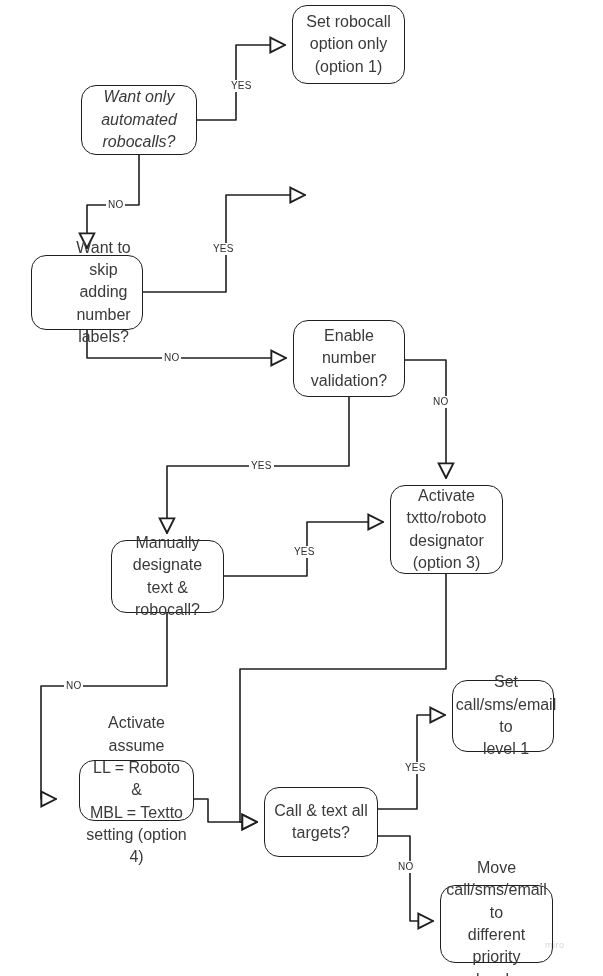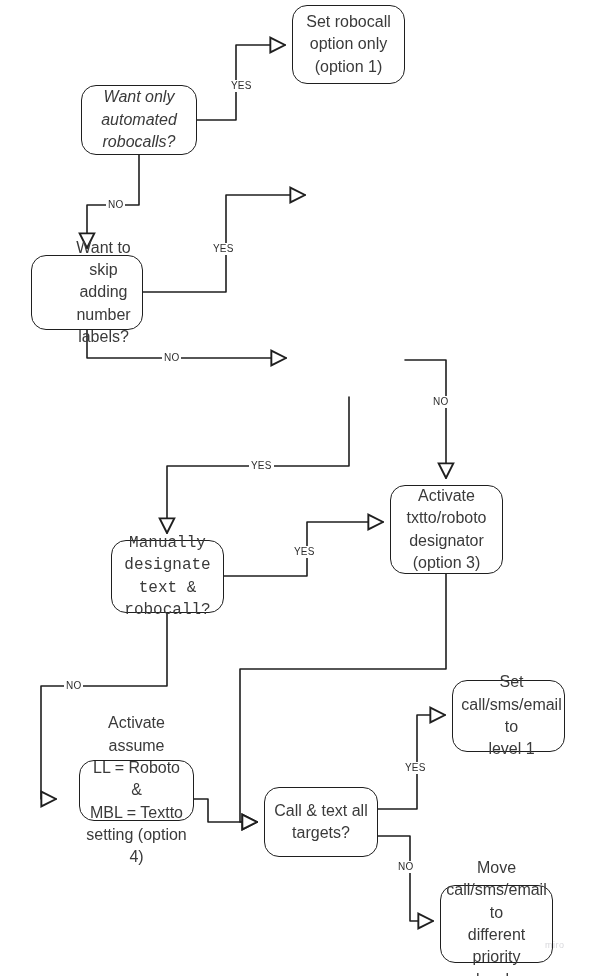--- a/index.html
+++ b/index.html
@@ -78,47 +78,51 @@
 (option 1)</span>
   </div>
 
 
   <div class="node" style="left:31px;top:255px;width:112px;height:75px;padding-left:39px;">
     <span>Want to skip
 adding number
 labels?</span>
   </div>
 
+  <div class="node" style="left:293px;top:320px;width:112px;height:77px;">
+    <span>Enable number
+validation?</span>
+  </div>
 
   <div class="node" style="left:390px;top:485px;width:113px;height:89px;">
     <span>Activate
 txtto/roboto
 designator
 (option 3)</span>
   </div>
 
-  <div class="node" style="left:111px;top:540px;width:113px;height:73px;font-family:Liberation Mono, monospace;">
+  <div class="node" style="left:111px;top:540px;width:113px;height:73px;">
     <span>Manually
 designate text &amp;
 robocall?</span>
   </div>
 
   <div class="node" style="left:79px;top:760px;width:115px;height:61px;">
     <span>Activate assume
 LL = Roboto &amp;
 MBL = Textto
 setting (option 4)</span>
   </div>
 
   <div class="node" style="left:264px;top:787px;width:114px;height:70px;">
     <span>Call &amp; text all
 targets?</span>
   </div>
 
-  <div class="node" style="left:452px;top:680px;width:113px;height:72px;padding-left:12px;">
+  <div class="node" style="left:452px;top:680px;width:102px;height:72px;padding-left:12px;">
     <span>Set
 call/sms/email to
 level 1</span>
   </div>
 
   <div class="node" style="left:440px;top:885px;width:113px;height:78px;">
     <span>Move
 call/sms/email to
 different priority
 levels</span>

